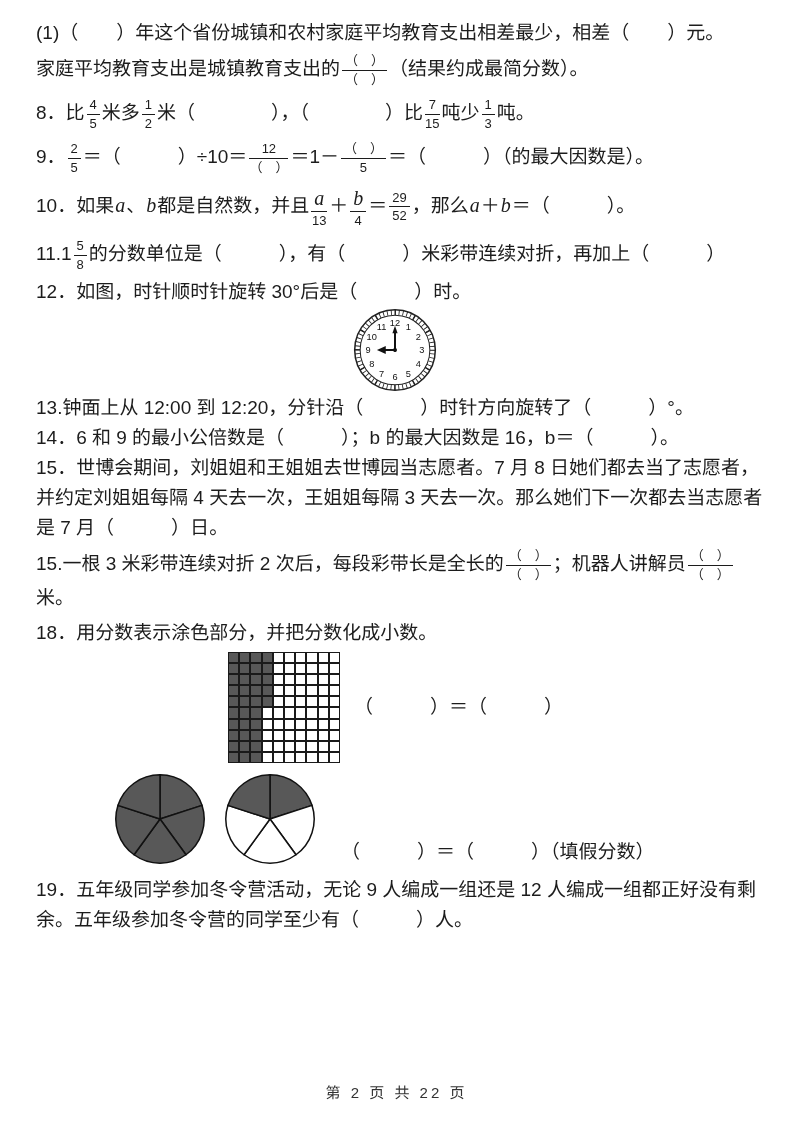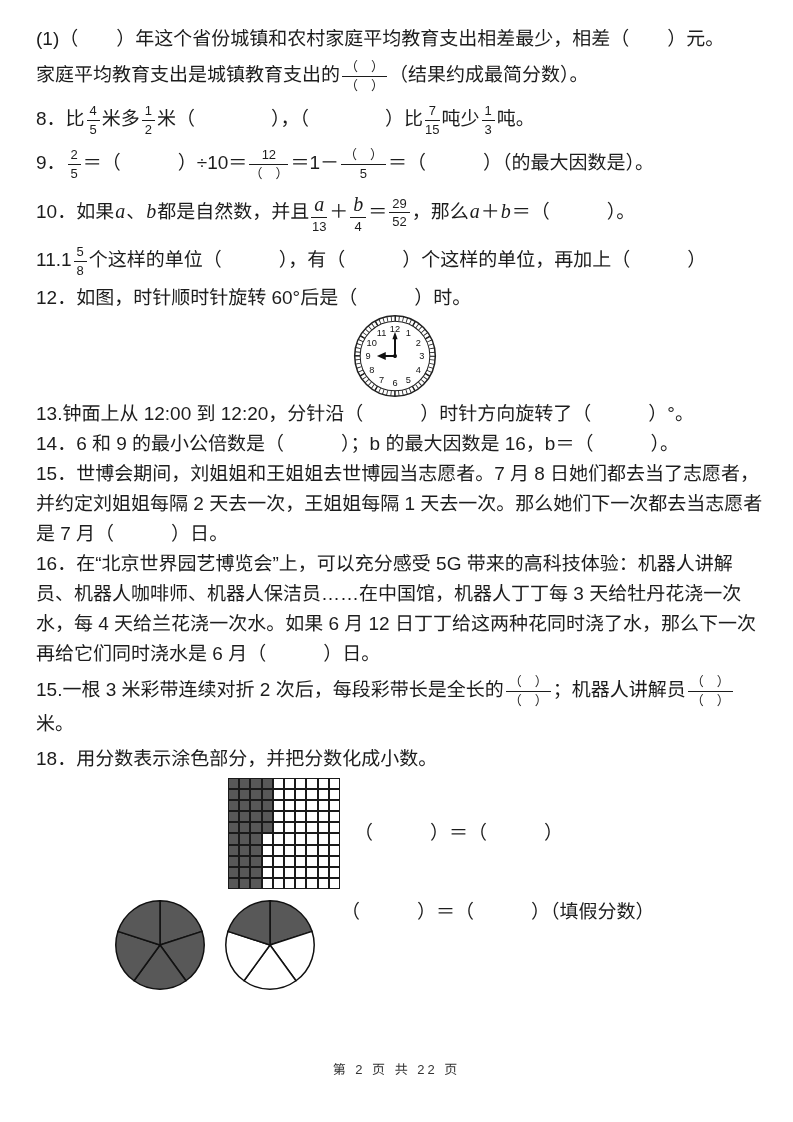--- a/index.html
+++ b/index.html
@@ -1,18 +1,18 @@
 <!DOCTYPE html>
 <html lang="zh-CN"><head>
 <meta charset="utf-8">
 <style>
   html,body { margin:0; padding:0; background:#ffffff; }
   .page {
     width:793px; height:1122px; position:relative; box-sizing:border-box;
-    padding:24px 30px 0 36px; overflow:hidden; background:#fff;
+    padding:18px 30px 0 36px; overflow:hidden; background:#fff;
     font-family:"Liberation Sans","DejaVu Sans",sans-serif;
     font-size:19px; color:#1c1c1c;
   }
   p { margin:0; }
   .line { line-height:30px; }
   .mline { line-height:30px; padding:5px 0; }
   .frac {
     display:inline-block; vertical-align:middle; text-align:center;
     font-size:13px; line-height:1.2; margin:0 2px;
   }
@@ -25,48 +25,48 @@
   .clock-wrap { margin:1px 0 1px 316px; width:86px; height:84px; }
   .clock { width:86px; height:84px; display:block; }
   .clock text {
     font-family:"Liberation Sans","DejaVu Sans",sans-serif;
     font-size:11px; text-anchor:middle; fill:#111;
   }
   .grid-row { display:flex; align-items:center; gap:14px; margin:4px 0 0 192px; }
   .tenframe { display:grid; grid-template-columns:repeat(10,11.2px); grid-auto-rows:11.2px; }
   .cell { box-sizing:border-box; border:1px solid #1a1a1a; background:#fff; }
   .cell.shade { background:#585858; }
-  .pie-row { display:flex; align-items:flex-start; margin:8px 0 0 77px; }
+  .pie-row { display:flex; align-items:flex-end; margin:8px 0 0 77px; }
   .pie { width:94px; height:96px; }
   .pie2 { margin-left:16px; }
   .eq { line-height:30px; }
   .pie-eq { margin-left:24px; }
   .footer {
-    position:absolute; left:0; bottom:44px; width:100%;
-    text-align:center; font-size:13px; color:#333; letter-spacing:3px;
+    position:absolute; left:0; bottom:20px; width:100%;
+    text-align:center; font-size:15px; color:#333; letter-spacing:3px;
   }
 </style>
 </head>
 <body>
 
 <div class="page">
 
   <p class="line">(1)（　　）年这个省份城镇和农村家庭平均教育支出相差最少，相差（　　）元。</p>
 
   <p class="mline"><span>家庭平均教育支出是城镇教育支出的</span><span class="frac"><span class="n">（　）</span><span class="d">（　）</span></span><span>（结果约成最简分数）。</span></p>
 
   <p class="mline"><span>8．比</span><span class="frac"><span class="n">4</span><span class="d">5</span></span><span>米多</span><span class="frac"><span class="n">1</span><span class="d">2</span></span><span>米（　　　　），（　　　　）比</span><span class="frac"><span class="n">7</span><span class="d">15</span></span><span>吨少</span><span class="frac"><span class="n">1</span><span class="d">3</span></span><span>吨。</span></p>
 
   <p class="mline"><span>9．</span><span class="frac"><span class="n">2</span><span class="d">5</span></span><span>＝（　　　）÷10＝</span><span class="frac"><span class="n">12</span><span class="d">（　）</span></span><span>＝1－</span><span class="frac"><span class="n">（　）</span><span class="d">5</span></span><span>＝（　　　）（的最大因数是）。</span></p>
 
   <p class="mline"><span>10．如果</span><span class="var">a</span><span>、</span><span class="var">b</span><span>都是自然数，并且</span><span class="frac"><span class="n var">a</span><span class="d">13</span></span><span>＋</span><span class="frac"><span class="n var">b</span><span class="d">4</span></span><span>＝</span><span class="frac"><span class="n">29</span><span class="d">52</span></span><span>，那么</span><span class="var">a</span><span>＋</span><span class="var">b</span><span>＝（　　　）。</span></p>
 
-  <p class="mline"><span>11.1</span><span class="frac"><span class="n">5</span><span class="d">8</span></span><span>个这样的单位（　　　），有（　　　）个这样的单位，再加上（　　　）</span></p>
-
-  <p class="line">12．如图，时针顺时针旋转 60°后是（　　　）时。</p>
+  <p class="mline"><span>11.1</span><span class="frac"><span class="n">5</span><span class="d">8</span></span><span>的分数单位是（　　　），有（　　　）米彩带连续对折，再加上（　　　）</span></p>
+
+  <p class="line">12．如图，时针顺时针旋转 30°后是（　　　）时。</p>
 
   <div class="clock-wrap">
     <svg class="clock" viewBox="0 0 100 100">
       <circle cx="50" cy="50" r="48" fill="#fff" stroke="#222" stroke-width="1.8"></circle>
       <circle cx="50" cy="50" r="44.8" fill="none" stroke="#222" stroke-width="6" stroke-dasharray="1 3.69" stroke-dashoffset="0.5"></circle>
       <circle cx="50" cy="50" r="44" fill="none" stroke="#222" stroke-width="7.5" stroke-dasharray="1.6 21.44" stroke-dashoffset="0.8"></circle>
       <circle cx="50" cy="50" r="41.5" fill="#fff" stroke="#222" stroke-width="1.2"></circle>
       <text x="66" y="26.3">1</text>
       <text x="77.7" y="38">2</text>
       <text x="82" y="54">3</text>
@@ -82,22 +82,21 @@
       <line x1="50" y1="52" x2="50" y2="28" stroke="#111" stroke-width="2.4"></line>
       <polygon points="50,21 46.9,30 53.1,30" fill="#111"></polygon>
       <line x1="50" y1="50" x2="37" y2="50" stroke="#111" stroke-width="2.4"></line>
       <polygon points="28.5,50 39,45.2 39,54.8" fill="#111"></polygon>
       <circle cx="50" cy="50" r="2.4" fill="#111"></circle>
     </svg>
   </div>
 
   <p class="line">13.钟面上从 12:00 到 12:20，分针沿（　　　）时针方向旋转了（　　　）°。</p>
   <p class="line">14．6 和 9 的最小公倍数是（　　　）；b 的最大因数是 16，b＝（　　　）。</p>
-  <p class="line">15．世博会期间，刘姐姐和王姐姐去世博园当志愿者。7 月 8 日她们都去当了志愿者，并约定刘姐姐每隔 2 天去一次，王姐姐每隔 1 天去一次。那么她们下一次都去当志愿者是 7 月（　　　）日。</p>
-  <p class="line">16．在“北京世界园艺博览会”上，可以充分感受 5G 带来的高科技体验：机器人讲解员、机器人咖啡师、机器人保洁员……在中国馆，机器人丁丁每 3 天给牡丹花浇一次水，每 4 天给兰花浇一次水。如果 6 月 12 日丁丁给这两种花同时浇了水，那么下一次再给它们同时浇水是 6 月（　　　）日。</p>
+  <p class="line">15．世博会期间，刘姐姐和王姐姐去世博园当志愿者。7 月 8 日她们都去当了志愿者，并约定刘姐姐每隔 4 天去一次，王姐姐每隔 3 天去一次。那么她们下一次都去当志愿者是 7 月（　　　）日。</p>
 
   <p class="mline"><span>15.一根 3 米彩带连续对折 2 次后，每段彩带长是全长的</span><span class="frac"><span class="n">（　）</span><span class="d">（　）</span></span><span>；机器人讲解员</span><span class="frac"><span class="n">（　）</span><span class="d">（　）</span></span><span>米。</span></p>
 
   <p class="line">18．用分数表示涂色部分，并把分数化成小数。</p>
 
   <div class="grid-row">
     <div class="tenframe">
         <div class="cell shade"></div>
         <div class="cell shade"></div>
         <div class="cell shade"></div>
@@ -213,15 +212,16 @@
     <svg class="pie pie2" viewBox="-50 -50 100 100">
         <path d="M0,0 L0.00,-47.00 A47,47 0 0 1 44.70,-14.52 Z" fill="#585858" stroke="#111" stroke-width="1.6" stroke-linejoin="round"></path>
         <path d="M0,0 L44.70,-14.52 A47,47 0 0 1 27.63,38.02 Z" fill="#ffffff" stroke="#111" stroke-width="1.6" stroke-linejoin="round"></path>
         <path d="M0,0 L27.63,38.02 A47,47 0 0 1 -27.63,38.02 Z" fill="#ffffff" stroke="#111" stroke-width="1.6" stroke-linejoin="round"></path>
         <path d="M0,0 L-27.63,38.02 A47,47 0 0 1 -44.70,-14.52 Z" fill="#ffffff" stroke="#111" stroke-width="1.6" stroke-linejoin="round"></path>
         <path d="M0,0 L-44.70,-14.52 A47,47 0 0 1 -0.00,-47.00 Z" fill="#585858" stroke="#111" stroke-width="1.6" stroke-linejoin="round"></path>
       </svg>
     <div class="eq pie-eq">（　　　）＝（　　　）（填假分数）</div>
   </div>
 
+  <p class="line" style="margin-top:8px">19．五年级同学参加冬令营活动，无论 9 人编成一组还是 12 人编成一组都正好没有剩余。五年级参加冬令营的同学至少有（　　　）人。</p>
 
   <div class="footer">第 2 页 共 22 页</div>
 </div>
 
 </body></html>

